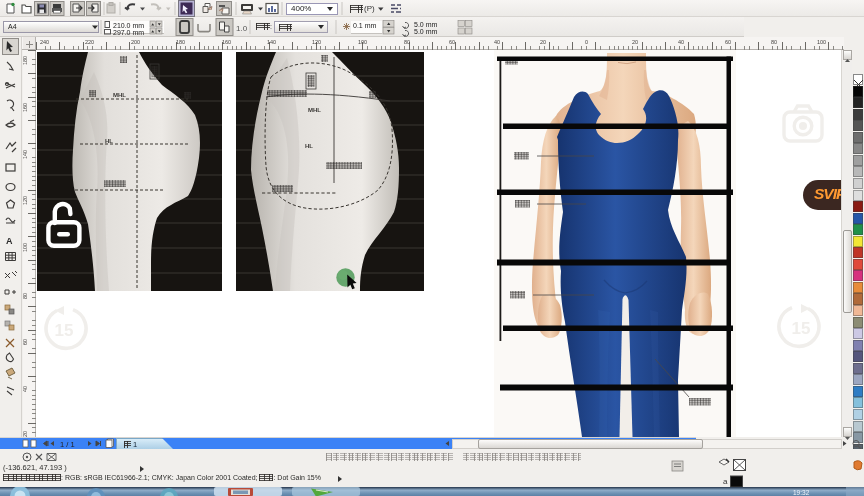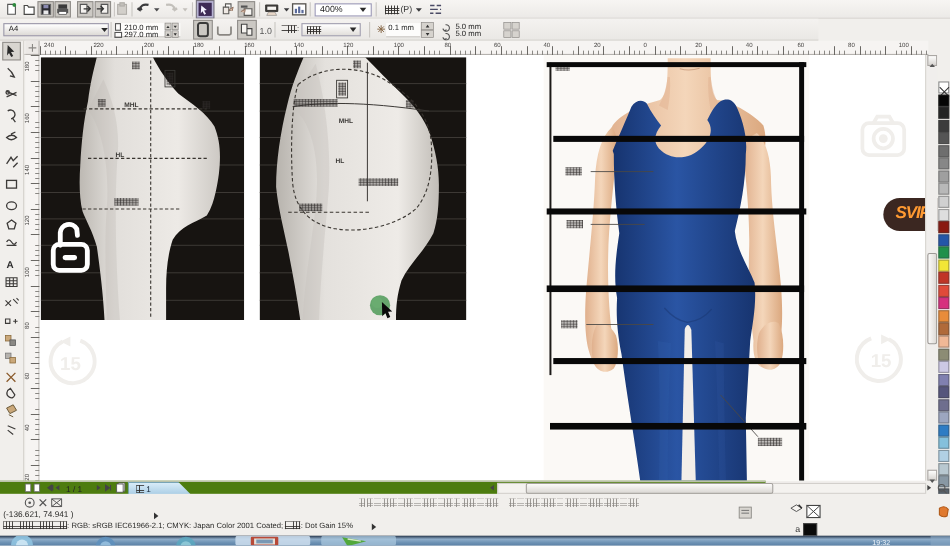--- a/index.html
+++ b/index.html
@@ -433,21 +433,21 @@
     <div class="ab" style="left:1px;top:395.05px;width:10px;height:11.1px;background:#8898a4;border:.5px solid rgba(60,60,60,.4)"></div>
     <div class="ab" style="left:1px;top:406.6px;width:10px;height:11.1px;background:#57616a;border:.5px solid rgba(60,60,60,.4)"></div>
     <svg class="ab" style="left:1px;top:420.15000000000003px" width="10" height="8">
       <path d="M5,6 l3,-4 h-6 z" fill="#444"></path>
     </svg>
     <svg class="ab" style="left:1px;top:429.15000000000003px" width="11" height="11">
       <path d="M2,1 v9 M3,5.5 l7,-4.5 v9 z" stroke="#111" fill="#111" stroke-width="1.2"></path>
     </svg>
   </div>
 
-<div class="ab" id="nav" style="left:0;top:437px;width:696px;height:12px;background:#4d7c0f;border-top:1px solid #d8d5d1">
+<div class="ab" id="nav" style="left:0;top:437px;width:696px;height:12px;background:#3b82f6;border-top:1px solid #d8d5d1">
 <svg width="864" height="12" style="position:absolute;left:0;top:0">
  <path d="M23,2 h5 v7 h-5 z" fill="#fff" stroke="#666" stroke-width=".8"></path>
       <path d="M31,2 h5 v7 h-5 z" fill="#fff" stroke="#666" stroke-width=".8"></path>
  <path d="M43,3 v5 m1,-5 l3.5,2.5 l-3.5,2.5 z" stroke="#444" fill="#444" stroke-width="1" transform="rotate(180 45.5 5.5)"></path>
  <path d="M54,3 l-3.5,2.5 l3.5,2.5 z" fill="#444"></path>
  <path d="M88,3 l3.5,2.5 l-3.5,2.5 z" fill="#444"></path>
  <path d="M96,3 l3.5,2.5 l-3.5,2.5 z m4.5,0 v5" fill="#444" stroke="#444" stroke-width="1"></path>
  <path d="M106,2 h6 v7.5 h-6 z m1.5,-0 v-1 h6 v7.5 h-1" fill="#fff" stroke="#555" stroke-width=".8"></path>
  <path d="M843,3 l3.5,2.5 l-3.5,2.5 z" fill="#444"></path>
  <path d="M449,3 l-3.5,2.5 l3.5,2.5 z" fill="#444"></path>
@@ -474,21 +474,21 @@
  <path d="M719,13 l5,-3 l5,3 l-5,3 z" fill="#f6f4f1" stroke="#555" stroke-width=".9"></path>
       <path d="M726,10 l3,3" stroke="#333" stroke-width="1.4"></path>
  <rect x="733.5" y="10.5" width="12" height="11" fill="#fff" stroke="#444" stroke-width="1"></rect>
       <path d="M733.5,10.5 l12,11 m0,-11 l-12,11" stroke="#444" stroke-width=".9"></path>
  <text x="723" y="35" font-size="8" fill="#333">a</text>
  <rect x="730.5" y="27" width="12" height="11" fill="#0a0a0a" stroke="#444"></rect>
  <path d="M854,13 q5,-3 8,1 l-1,6 q-4,2 -7,-1 z" fill="#e07a30" stroke="#b05a1a"></path>
 </svg>
 <div class="ab" style="left:326px;top:3.5px;width:255px;height:8px;opacity:.7;background:repeating-linear-gradient(to right,rgba(90,86,82,.8) 0 .6px,transparent .6px 2.6px),repeating-linear-gradient(to bottom,rgba(90,86,82,.55) 0 .6px,transparent .6px 2.1px);-webkit-mask:repeating-linear-gradient(to right,#000 0 6.2px,transparent 6.2px 7.2px);mask:repeating-linear-gradient(to right,#000 0 6.2px,transparent 6.2px 7.2px)"></div>
 <div class="ab" style="left:453px;top:3px;width:9px;height:10px;background:#f1efec"></div>
-<div class="ab" style="left:3px;top:14px;font-size:7.5px;color:#2a2a28">(-136.621, 74.941 )</div>
+<div class="ab" style="left:3px;top:14px;font-size:7.5px;color:#2a2a28">(-136.621, 47.193 )</div>
 <div class="ab" style="left:140px;top:16.5px;width:0;height:0;border-left:4px solid #333;border-top:3px solid transparent;border-bottom:3px solid transparent"></div>
 <div class="ab" style="left:3px;top:24.5px;font-size:7px;color:#2a2a28"><span class="cjx" style="display:inline-block;width:58px;height:7px;vertical-align:-1px;background:repeating-linear-gradient(to right,rgba(45,42,40,.85) 0 .6px,transparent .6px 2.6px),repeating-linear-gradient(to bottom,rgba(45,42,40,.8) 0 .6px,transparent .6px 2.1px)"></span>: RGB: sRGB IEC61966-2.1; CMYK: Japan Color 2001 Coated; <span class="cjx" style="display:inline-block;width:14px;height:7px;vertical-align:-1px;background:repeating-linear-gradient(to right,rgba(45,42,40,.85) 0 .6px,transparent .6px 2.6px),repeating-linear-gradient(to bottom,rgba(45,42,40,.8) 0 .6px,transparent .6px 2.1px)"></span>: Dot Gain 15%</div>
 <div class="ab" id="dgarr" style="left:338px;top:27px;width:0;height:0;border-left:4px solid #333;border-top:3px solid transparent;border-bottom:3px solid transparent"></div>
 </div>
 
 <div class="ab" id="task" style="left:0;top:487px;width:864px;height:9px;background:linear-gradient(#24344a,#8fadc9 35%,#6d92b4 70%,#5c81a6);overflow:hidden">
 <svg width="864" height="9" style="position:absolute;left:0;top:0">
  <circle cx="20" cy="9" r="10" fill="#8fc3e0" opacity=".9"></circle>
       <circle cx="20" cy="9" r="5.5" fill="#d8ecf8" opacity=".8"></circle>
  <circle cx="96" cy="10" r="9" fill="#5e90bc" opacity=".9"></circle>

